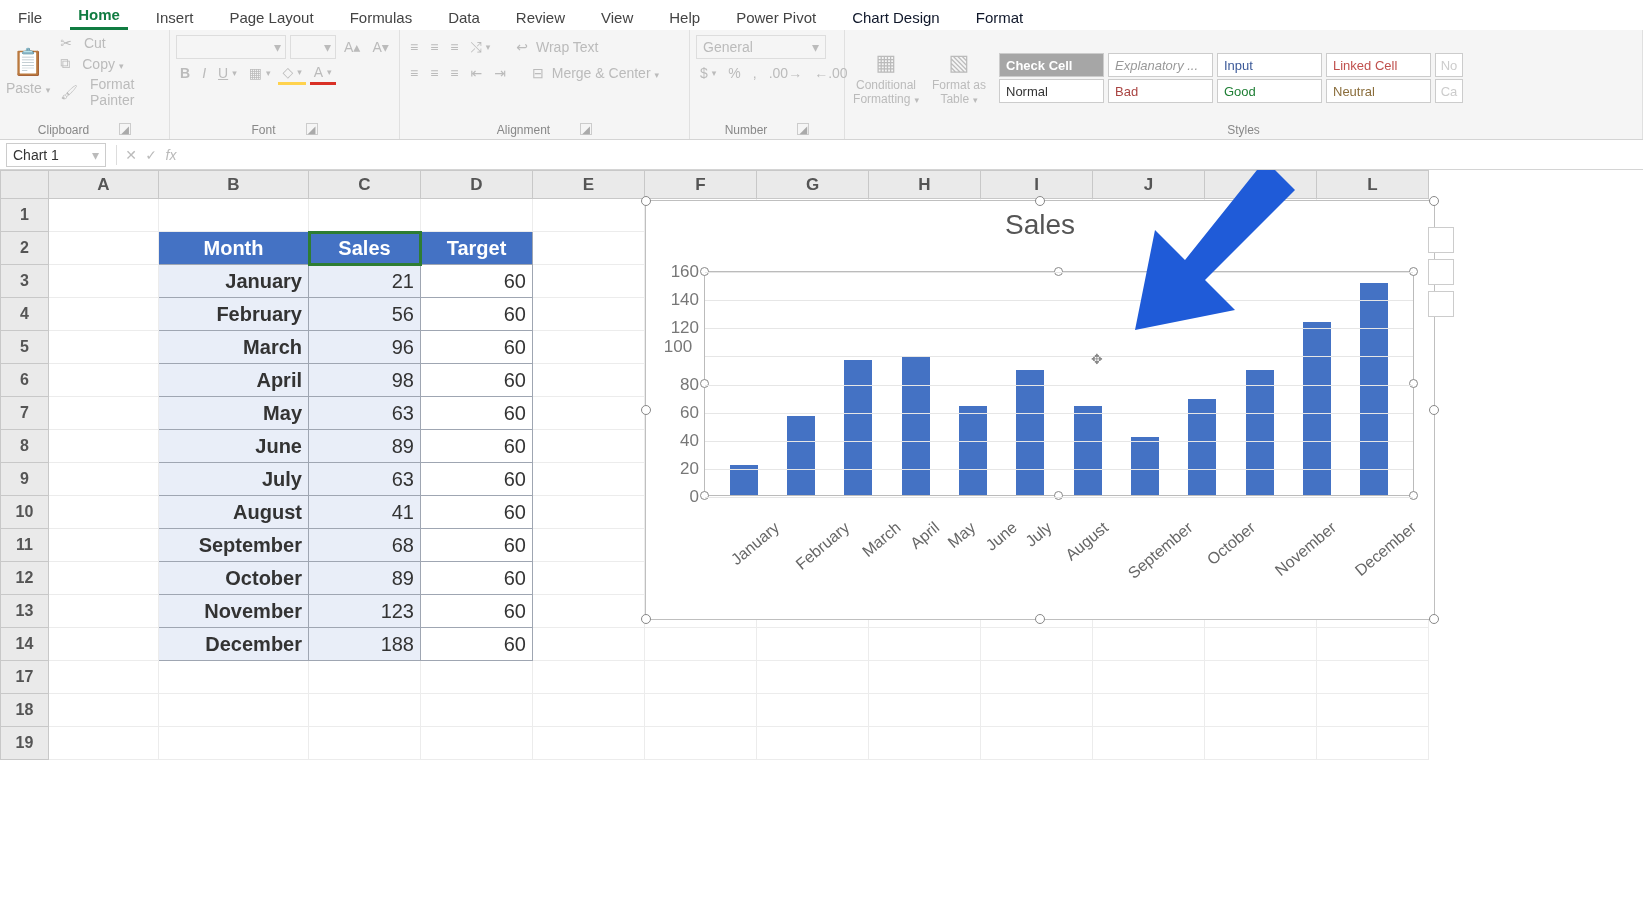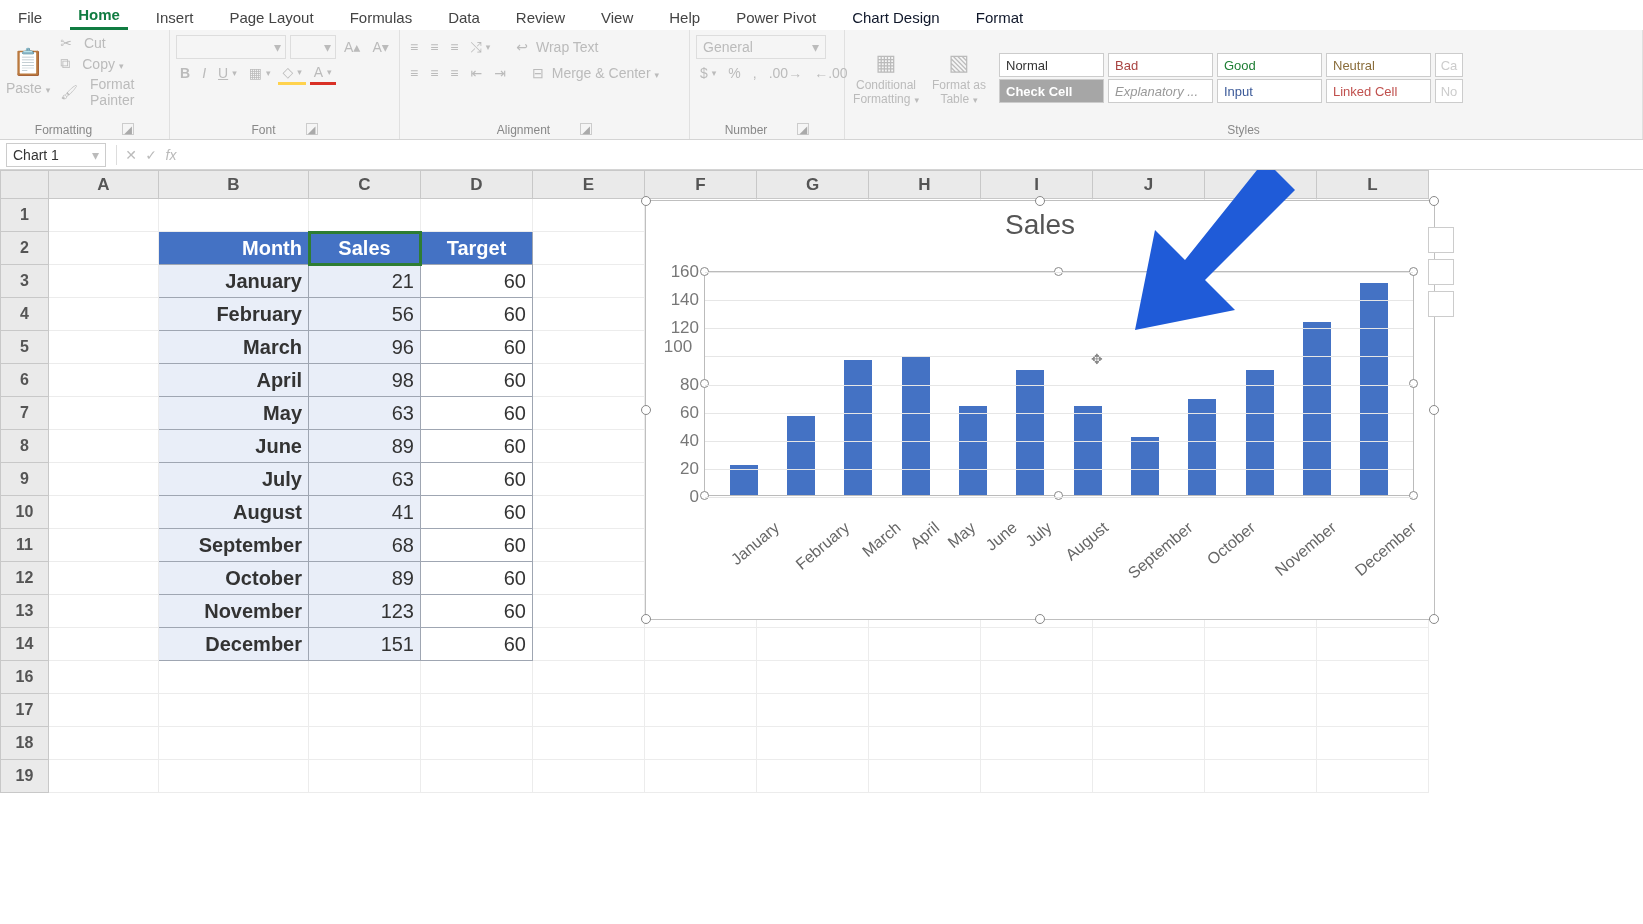--- a/index.html
+++ b/index.html
@@ -233,21 +233,21 @@
         <span class="disabled" style="font-size:26px;">📋</span>
         <span class="disabled dd">Paste</span>
       </div>
       <div class="col" style="gap:4px;margin-left:6px">
         <div class="row disabled"><span>✂</span>&nbsp;<span>Cut</span></div>
         <div class="row disabled"><span>⧉</span>&nbsp;<span class="dd">Copy</span></div>
         <div class="row disabled"><span>🖌</span>&nbsp;<span>Format Painter</span></div>
       </div>
     </div>
     <div class="group-label">
-        <span>Formatting</span>
+        <span>Clipboard</span>
         <span class="group-launcher">◢</span>
       </div>
   </div>
 
   <div class="group" style="width:230px">
     <div class="col">
       <div class="row">
         <div class="btn-flat disabled" style="border:1px solid #ddd;width:110px;justify-content:flex-end">▾</div>
         <div class="btn-flat disabled" style="border:1px solid #ddd;width:46px;justify-content:flex-end">▾</div>
         <div class="btn-flat disabled">A▴</div>
@@ -329,32 +329,32 @@
       <div class="col" style="align-items:center;margin-right:4px">
         <span class="disabled" style="font-size:22px">▦</span>
         <span class="disabled dd" style="font-size:12px;text-align:center;width:70px">Conditional Formatting</span>
       </div>
       <div class="col" style="align-items:center;margin-right:6px">
         <span class="disabled" style="font-size:22px">▧</span>
         <span class="disabled dd" style="font-size:12px;text-align:center;width:60px">Format as Table</span>
       </div>
       <div class="col">
         <div class="row">
+          <div class="style-cell" style="background:#a6a6a6;color:#fff;font-weight:600">Check Cell</div>
+          <div class="style-cell" style="font-style:italic;color:#999">Explanatory ...</div>
+          <div class="style-cell" style="color:#3b5998">Input</div>
+          <div class="style-cell" style="color:#c0504d">Linked Cell</div>
+          <div class="style-cell" style="width:28px;justify-content:center;color:#ccc">No</div>
+        </div>
+        <div class="row">
           <div class="style-cell">Normal</div>
           <div class="style-cell" style="color:#a94442">Bad</div>
           <div class="style-cell" style="color:#1e7e34">Good</div>
           <div class="style-cell" style="color:#8a6d3b">Neutral</div>
           <div class="style-cell" style="width:28px;justify-content:center;color:#ccc">Ca</div>
-        </div>
-        <div class="row">
-          <div class="style-cell" style="background:#a6a6a6;color:#fff;font-weight:600">Check Cell</div>
-          <div class="style-cell" style="font-style:italic;color:#999">Explanatory ...</div>
-          <div class="style-cell" style="color:#3b5998">Input</div>
-          <div class="style-cell" style="color:#c0504d">Linked Cell</div>
-          <div class="style-cell" style="width:28px;justify-content:center;color:#ccc">No</div>
         </div>
       </div>
     </div>
     <div class="group-label">
         <span>Styles</span>
       </div>
   </div>
 </div>
 
 <div class="fxbar">
@@ -398,21 +398,21 @@
           <td class="cell" id="cG1"></td>
           <td class="cell" id="cH1"></td>
           <td class="cell" id="cI1"></td>
           <td class="cell" id="cJ1"></td>
           <td class="cell" id="cK1"></td>
           <td class="cell" id="cL1"></td>
         </tr>
         <tr>
           <th class="row-head">2</th>
           <td class="cell" id="cA2"></td>
-          <td class="cell hdr-cell tbl-border" id="cB2" style="">Month</td>
+          <td class="cell hdr-cell tbl-border" id="cB2" style="text-align: center;">Month</td>
           <td class="cell hdr-cell tbl-border sel" id="cC2" style="text-align: center;">Sales</td>
           <td class="cell hdr-cell tbl-border" id="cD2" style="text-align: center;">Target</td>
           <td class="cell" id="cE2"></td>
           <td class="cell" id="cF2"></td>
           <td class="cell" id="cG2"></td>
           <td class="cell" id="cH2"></td>
           <td class="cell" id="cI2"></td>
           <td class="cell" id="cJ2"></td>
           <td class="cell" id="cK2"></td>
           <td class="cell" id="cL2"></td>
@@ -579,45 +579,30 @@
           <td class="cell" id="cH13"></td>
           <td class="cell" id="cI13"></td>
           <td class="cell" id="cJ13"></td>
           <td class="cell" id="cK13"></td>
           <td class="cell" id="cL13"></td>
         </tr>
         <tr>
           <th class="row-head">14</th>
           <td class="cell" id="cA14"></td>
           <td class="cell data-b tbl-border" id="cB14">December</td>
-          <td class="cell data-c tbl-border" id="cC14">151</td>
+          <td class="cell data-c tbl-border" id="cC14">188</td>
           <td class="cell data-d tbl-border" id="cD14">60</td>
           <td class="cell" id="cE14"></td>
           <td class="cell" id="cF14"></td>
           <td class="cell" id="cG14"></td>
           <td class="cell" id="cH14"></td>
           <td class="cell" id="cI14"></td>
           <td class="cell" id="cJ14"></td>
           <td class="cell" id="cK14"></td>
           <td class="cell" id="cL14"></td>
-        </tr>
-        <tr>
-          <th class="row-head">16</th>
-          <td class="cell" id="cA16"></td>
-          <td class="cell" id="cB16"></td>
-          <td class="cell" id="cC16"></td>
-          <td class="cell" id="cD16"></td>
-          <td class="cell" id="cE16"></td>
-          <td class="cell" id="cF16"></td>
-          <td class="cell" id="cG16"></td>
-          <td class="cell" id="cH16"></td>
-          <td class="cell" id="cI16"></td>
-          <td class="cell" id="cJ16"></td>
-          <td class="cell" id="cK16"></td>
-          <td class="cell" id="cL16"></td>
         </tr>
         <tr>
           <th class="row-head">17</th>
           <td class="cell" id="cA17"></td>
           <td class="cell" id="cB17"></td>
           <td class="cell" id="cC17"></td>
           <td class="cell" id="cD17"></td>
           <td class="cell" id="cE17"></td>
           <td class="cell" id="cF17"></td>
           <td class="cell" id="cG17"></td>

